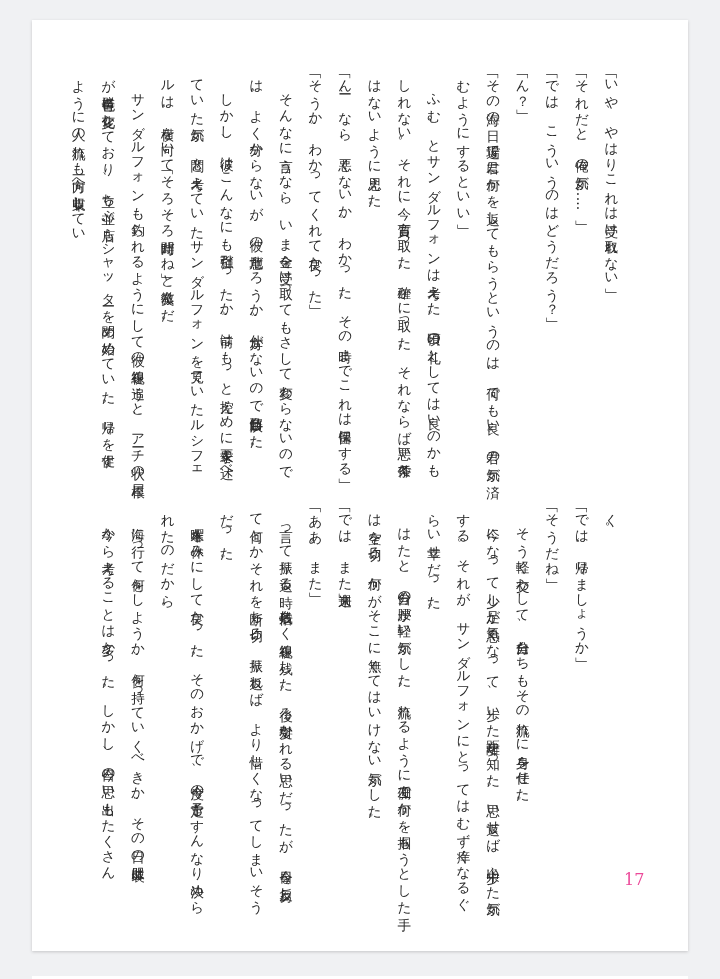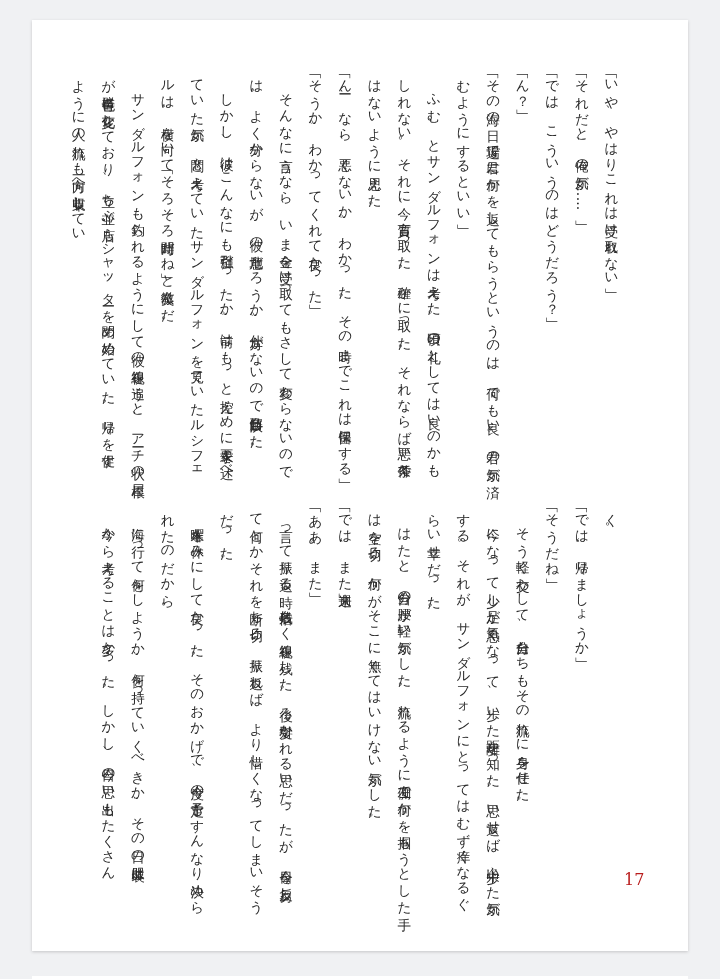--- a/index.html
+++ b/index.html
@@ -60,21 +60,21 @@
   }
   .para.dialogue {
     text-indent: 0;
   }
   .page-number {
     position: absolute;
     left: 592px;
     top: 850px;
     font-family: "DejaVu Serif", "Liberation Serif", serif;
     font-size: 16px;
-    color: #b91c1c;
+    color: #ec4899;
   }
 </style>
 </head>
 <body>
 
 <div class="viewer">
   <div class="page">
 
     <div class="block block-top">
       <p class="para dialogue">「いや、やはりこれは受け取れない」</p>

